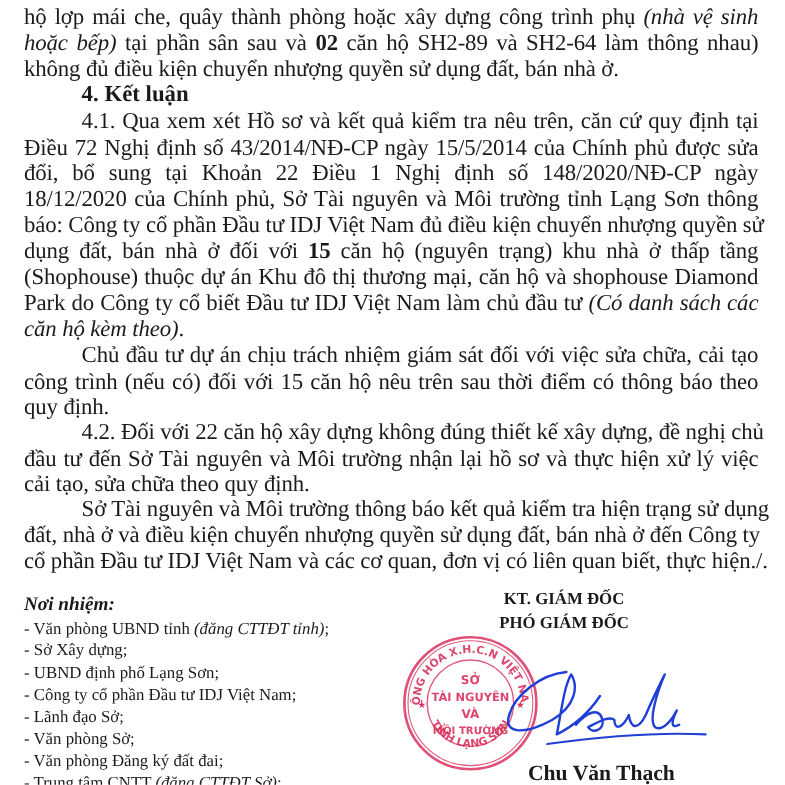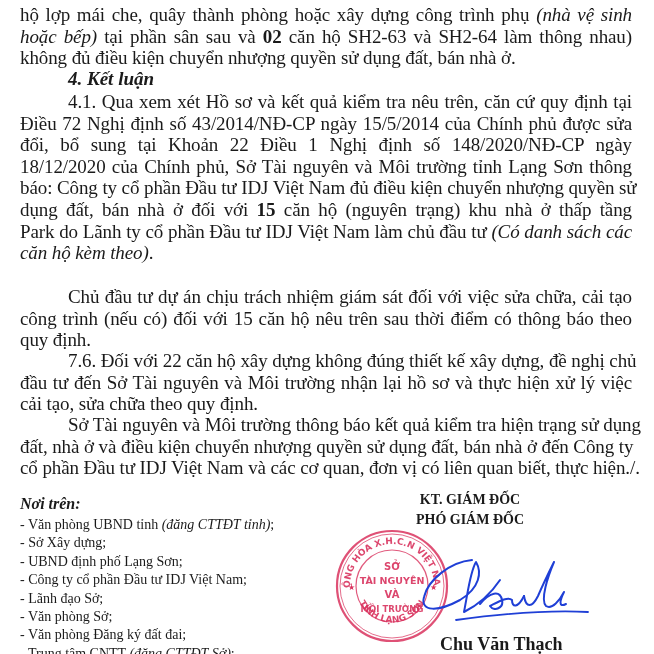--- a/index.html
+++ b/index.html
@@ -13,73 +13,74 @@
   .para {
     position:absolute; left:20px; width:612px;
     font-size:19px; line-height:21.6px; text-align:justify;
     letter-spacing:-0.1px;
   }
   .line { display:block; white-space:nowrap; height:21.6px; text-align:justify; text-align-last:justify; }
   .line.last { text-align-last:left; }
   .indent { padding-left:48px; }
   .b { font-weight:bold; }
   .i { font-style:italic;text-align:center; }
-  .heading { position:absolute; left:68px; font-size:19px; font-weight:bold;font-style:italic; }
+  .heading { position:absolute; left:68px; font-size:19px; font-weight:bold; }
   .recipients { position:absolute; left:20px; top:490px; width:300px; font-size:14px; line-height:18.4px; }
   .recipients .title { font-weight:bold; font-style:italic; font-size:16px; line-height:20px; margin-bottom:2px;}
   .sign { position:absolute; left:370px; top:486px; width:200px; text-align:center; font-weight:bold; font-size:14px; line-height:20px; }
   .signer { position:absolute; left:440px; top:630px; font-weight:bold; font-size:18px; }
   .stamp { position:absolute; left:334px; top:524px; width:116px; height:116px; }
   .signature { position:absolute; left:420px; top:548px; width:170px; height:85px; }
   .bottom-band { position:absolute; left:0; top:651px; width:654px; height:3px; background:#2f3a2c; }
 </style>
 </head>
 <body>
 
 <div class="page">
 
   <div class="para" style="top:0px;">
       <span class="line"><span>hộ lợp mái che, quây thành phòng hoặc xây dựng công trình phụ </span><span class="i">(nhà vệ sinh</span></span>
-      <span class="line"><span class="i">hoặc bếp)</span><span> tại phần sân sau và </span><span class="b">02</span><span> căn hộ SH2-63 và SH2-64 làm thông nhau)</span></span>
+      <span class="line"><span class="i">hoặc bếp)</span><span> tại phần sân sau và </span><span class="b">02</span><span> căn hộ SH2-89 và SH2-64 làm thông nhau)</span></span>
       <span class="line last"><span>không đủ điều kiện chuyển nhượng quyền sử dụng đất, bán nhà ở.</span></span>
     </div>
 
   <div class="heading" style="top:64px;">4. Kết luận</div>
 
   <div class="para" style="top:87px;">
       <span class="line indent"><span>4.1. Qua xem xét Hồ sơ và kết quả kiểm tra nêu trên, căn cứ quy định tại</span></span>
       <span class="line"><span>Điều 72 Nghị định số 43/2014/NĐ-CP ngày 15/5/2014 của Chính phủ được sửa</span></span>
       <span class="line"><span>đổi, bổ sung tại Khoản 22 Điều 1 Nghị định số 148/2020/NĐ-CP ngày</span></span>
       <span class="line"><span>18/12/2020 của Chính phủ, Sở Tài nguyên và Môi trường tỉnh Lạng Sơn thông</span></span>
       <span class="line"><span>báo: Công ty cổ phần Đầu tư IDJ Việt Nam đủ điều kiện chuyển nhượng quyền sử</span></span>
       <span class="line"><span>dụng đất, bán nhà ở đối với </span><span class="b">15</span><span> căn hộ (nguyên trạng) khu nhà ở thấp tầng</span></span>
-      <span class="line"><span>Park do Lãnh ty cổ phần Đầu tư IDJ Việt Nam làm chủ đầu tư </span><span class="i">(Có danh sách các</span></span>
+      <span class="line"><span>(Shophouse) thuộc dự án Khu đô thị thương mại, căn hộ và shophouse Diamond</span></span>
+      <span class="line"><span>Park do Công ty cổ biết Đầu tư IDJ Việt Nam làm chủ đầu tư </span><span class="i">(Có danh sách các</span></span>
       <span class="line last"><span class="i">căn hộ kèm theo)</span><span>.</span></span>
     </div>
 
   <div class="para" style="top:282px;">
       <span class="line indent"><span>Chủ đầu tư dự án chịu trách nhiệm giám sát đối với việc sửa chữa, cải tạo</span></span>
       <span class="line"><span>công trình (nếu có) đối với 15 căn hộ nêu trên sau thời điểm có thông báo theo</span></span>
       <span class="line last"><span>quy định.</span></span>
     </div>
 
   <div class="para" style="top:346px;">
-      <span class="line indent"><span>7.6. Đối với 22 căn hộ xây dựng không đúng thiết kế xây dựng, đề nghị chủ</span></span>
+      <span class="line indent"><span>4.2. Đối với 22 căn hộ xây dựng không đúng thiết kế xây dựng, đề nghị chủ</span></span>
       <span class="line"><span>đầu tư đến Sở Tài nguyên và Môi trường nhận lại hồ sơ và thực hiện xử lý việc</span></span>
       <span class="line last"><span>cải tạo, sửa chữa theo quy định.</span></span>
     </div>
 
   <div class="para" style="top:410px;">
       <span class="line indent"><span>Sở Tài nguyên và Môi trường thông báo kết quả kiểm tra hiện trạng sử dụng</span></span>
       <span class="line"><span>đất, nhà ở và điều kiện chuyển nhượng quyền sử dụng đất, bán nhà ở đến Công ty</span></span>
       <span class="line last"><span>cổ phần Đầu tư IDJ Việt Nam và các cơ quan, đơn vị có liên quan biết, thực hiện./.</span></span>
     </div>
 
   <div class="recipients">
-    <div class="title">Nơi trên:</div>
+    <div class="title">Nơi nhiệm:</div>
     <div id="recipient-items">
         <div><span>- Văn phòng UBND tỉnh </span><span class="i">(đăng CTTĐT tỉnh)</span><span>;</span></div>
         <div><span>- Sở Xây dựng;</span></div>
         <div><span>- UBND định phố Lạng Sơn;</span></div>
         <div><span>- Công ty cổ phần Đầu tư IDJ Việt Nam;</span></div>
         <div><span>- Lãnh đạo Sở;</span></div>
         <div><span>- Văn phòng Sở;</span></div>
         <div><span>- Văn phòng Đăng ký đất đai;</span></div>
         <div><span>- Trung tâm CNTT </span><span class="i">(đăng CTTĐT Sở)</span><span>;</span></div>
       </div>

